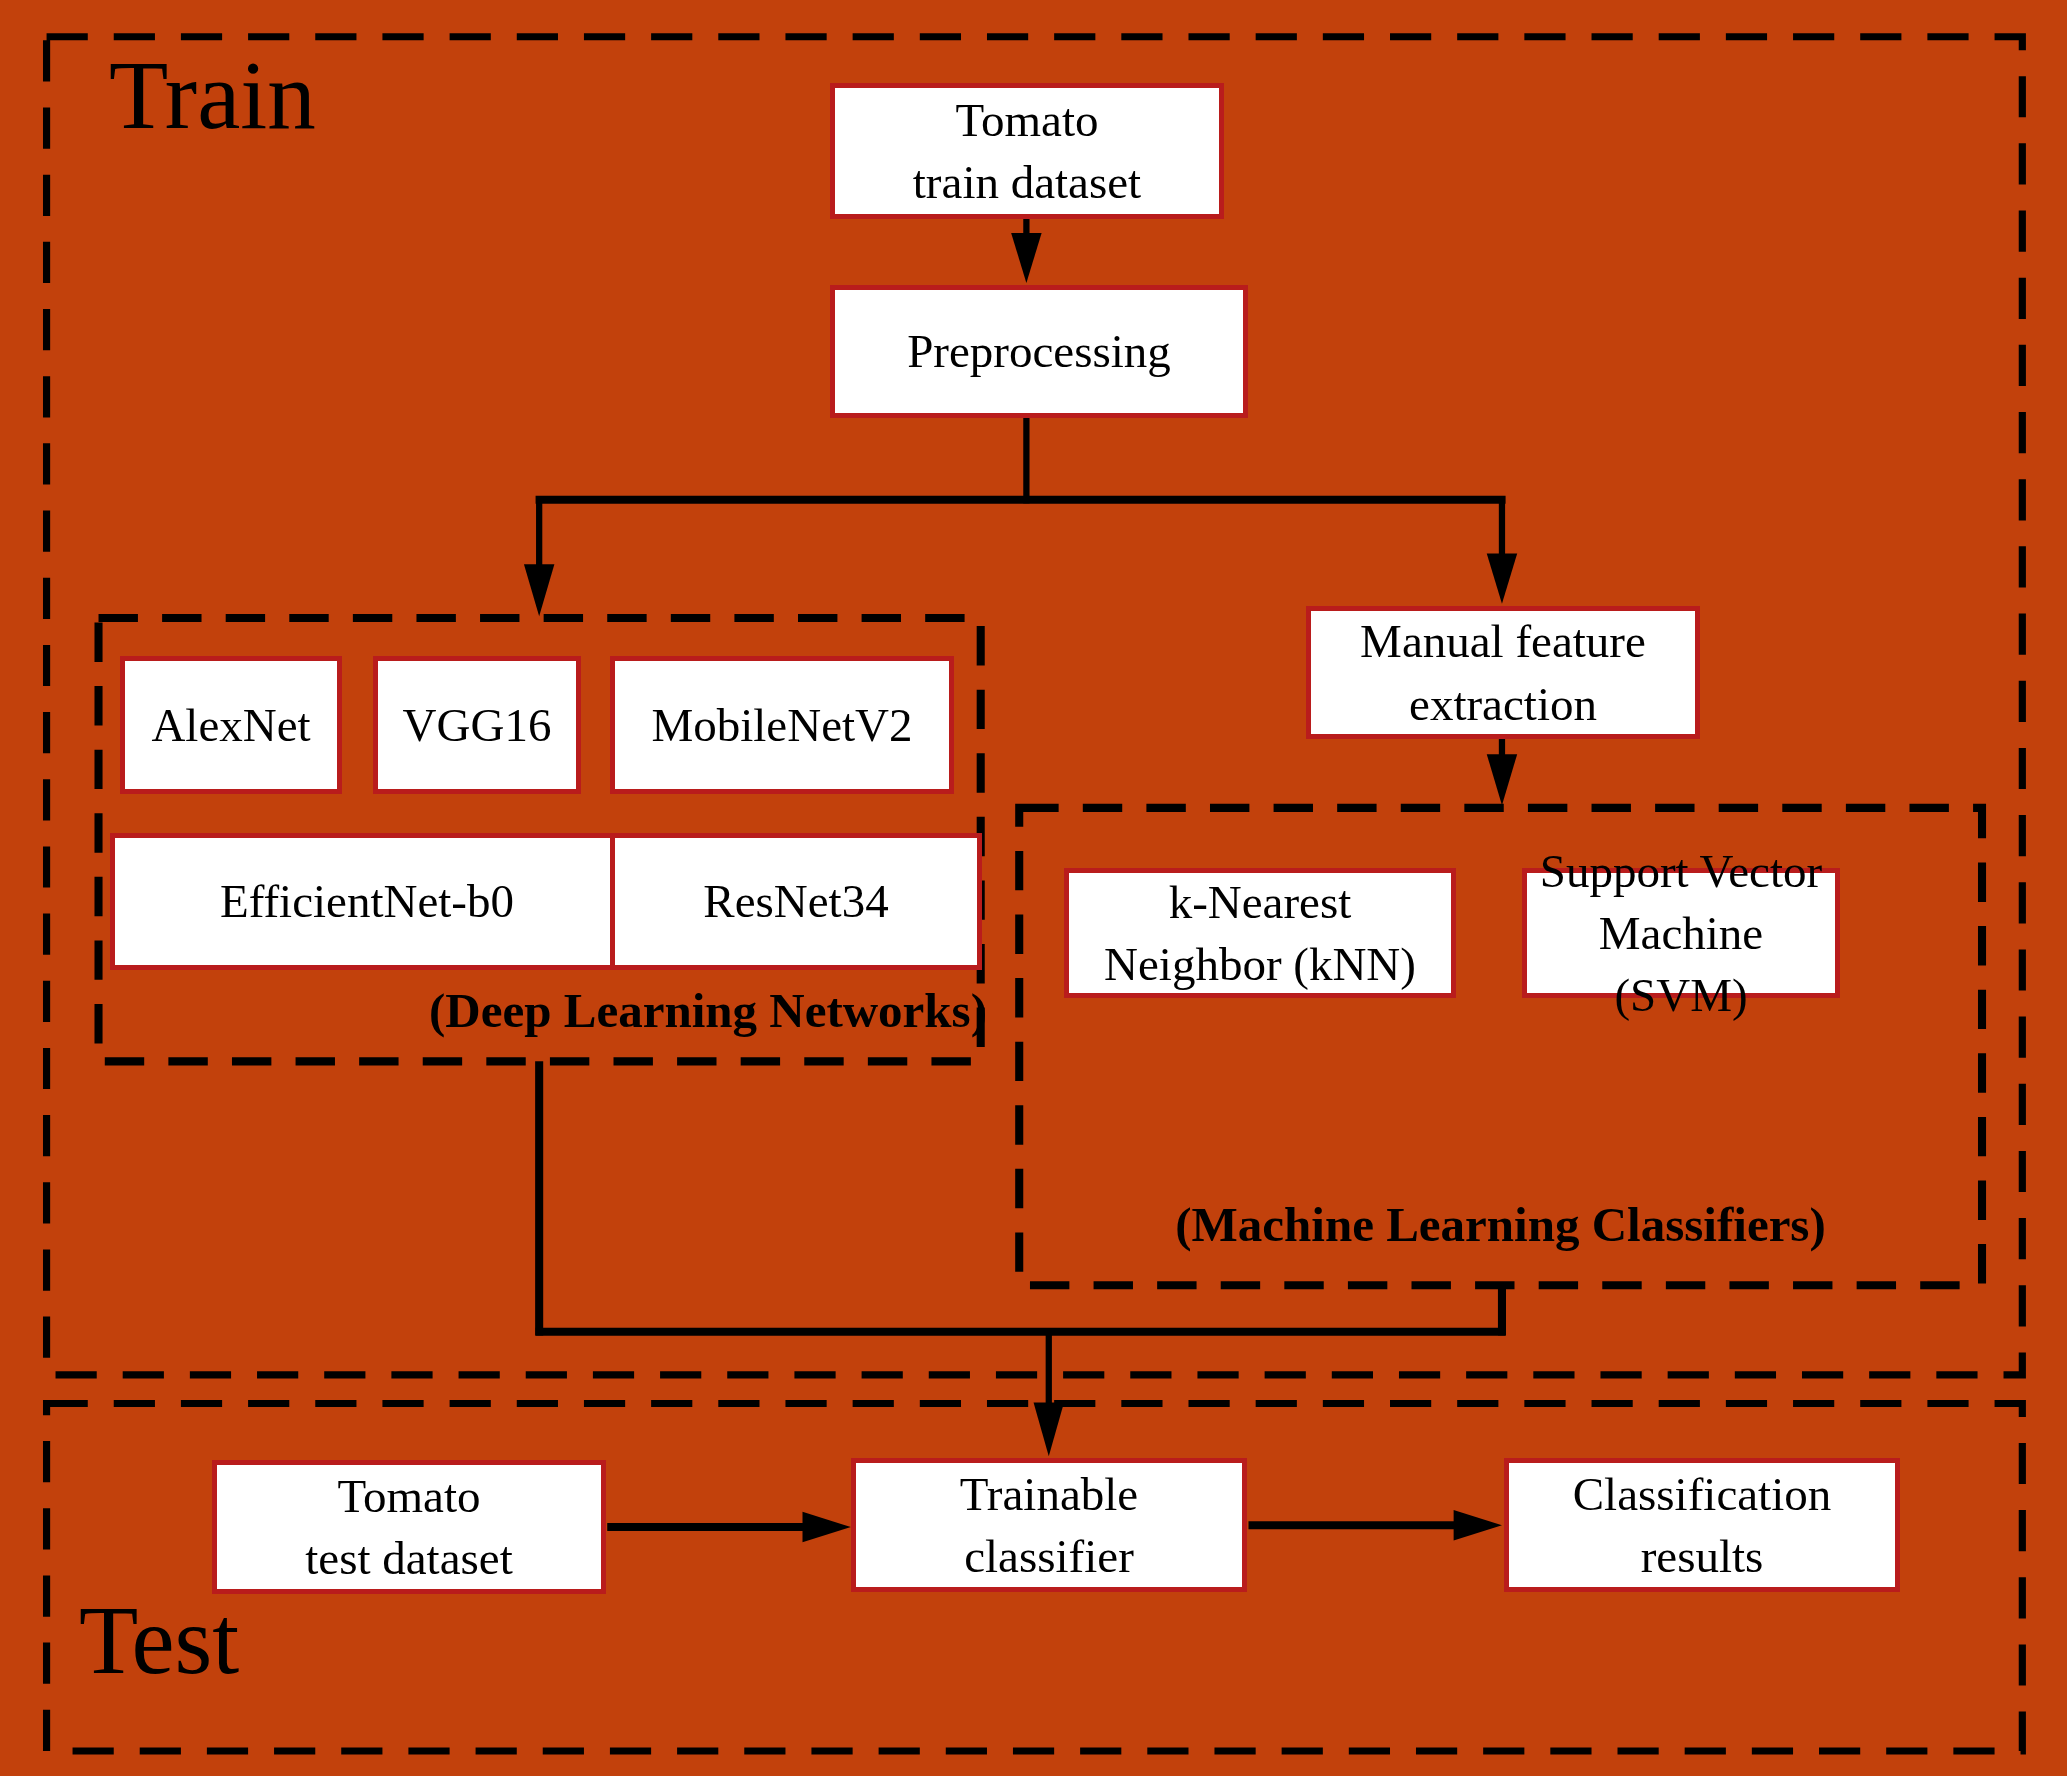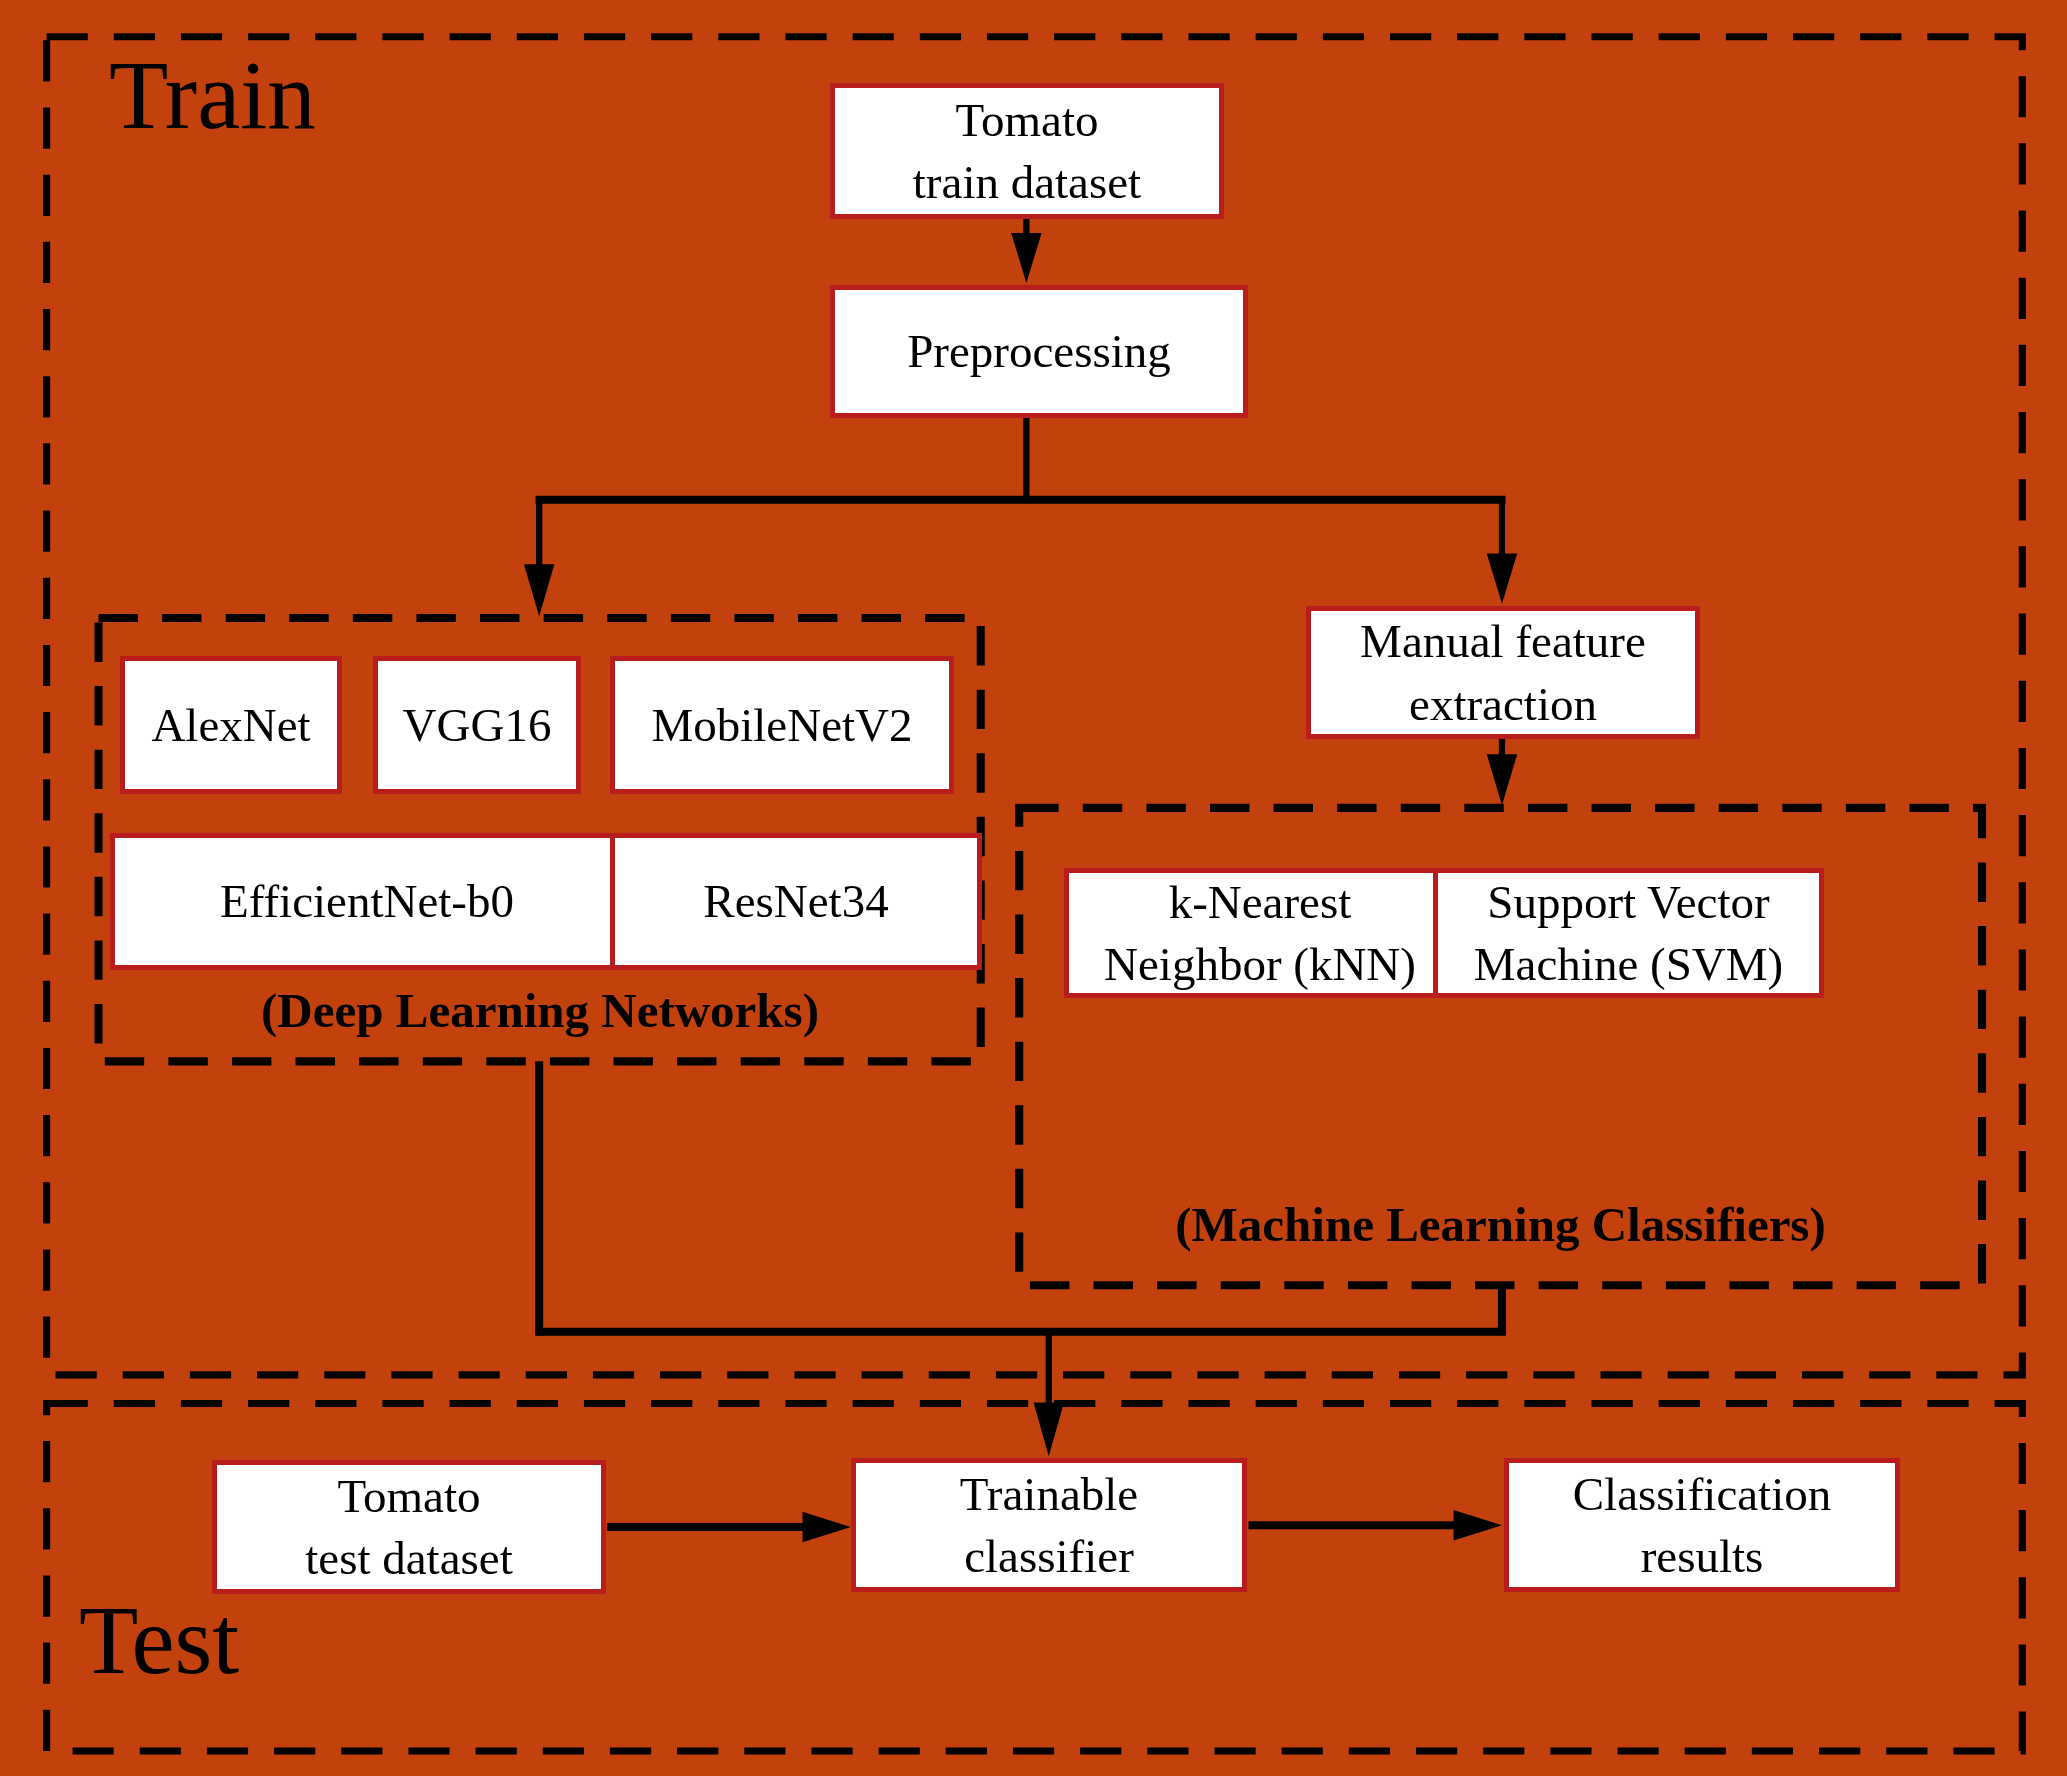--- a/index.html
+++ b/index.html
@@ -74,25 +74,25 @@
 train dataset</div>
   <div class="node" style="left:830px;top:285px;width:418px;height:133px;">Preprocessing</div>
   <div class="node" style="left:1306px;top:606px;width:394px;height:133px;">Manual feature
 extraction</div>
 
   <div class="node" style="left:120px;top:656px;width:222px;height:138px;">AlexNet</div>
   <div class="node" style="left:373px;top:656px;width:208px;height:138px;">VGG16</div>
   <div class="node" style="left:610px;top:656px;width:344px;height:138px;">MobileNetV2</div>
   <div class="node" style="left:110px;top:833px;width:514px;height:137px;">EfficientNet-b0</div>
   <div class="node" style="left:610px;top:833px;width:372px;height:137px;">ResNet34</div>
-  <div class="group-label" style="left:99px;top:982px;width:882px;">(Deep Learning Networks)</div>
+  <div class="group-label" style="left:105px;top:982px;width:882px;text-align:right;">(Deep Learning Networks)</div>
 
   <div class="node" style="left:1064px;top:868px;width:392px;height:130px;">k-Nearest
 Neighbor (kNN)</div>
-  <div class="node" style="left:1433px;top:868px;width:391px;height:130px;">Support Vector
+  <div class="node" style="left:1522px;top:868px;width:318px;height:130px;">Support Vector
 Machine (SVM)</div>
   <div class="group-label" style="left:1019px;top:1180px;width:963px;margin-top:16px;">(Machine Learning Classifiers)</div>
 
   <div class="node" style="left:212px;top:1460px;width:394px;height:134px;">Tomato
 test dataset</div>
   <div class="node" style="left:851px;top:1458px;width:396px;height:134px;">Trainable
 classifier</div>
   <div class="node" style="left:1504px;top:1458px;width:396px;height:134px;">Classification
 results</div>
 

